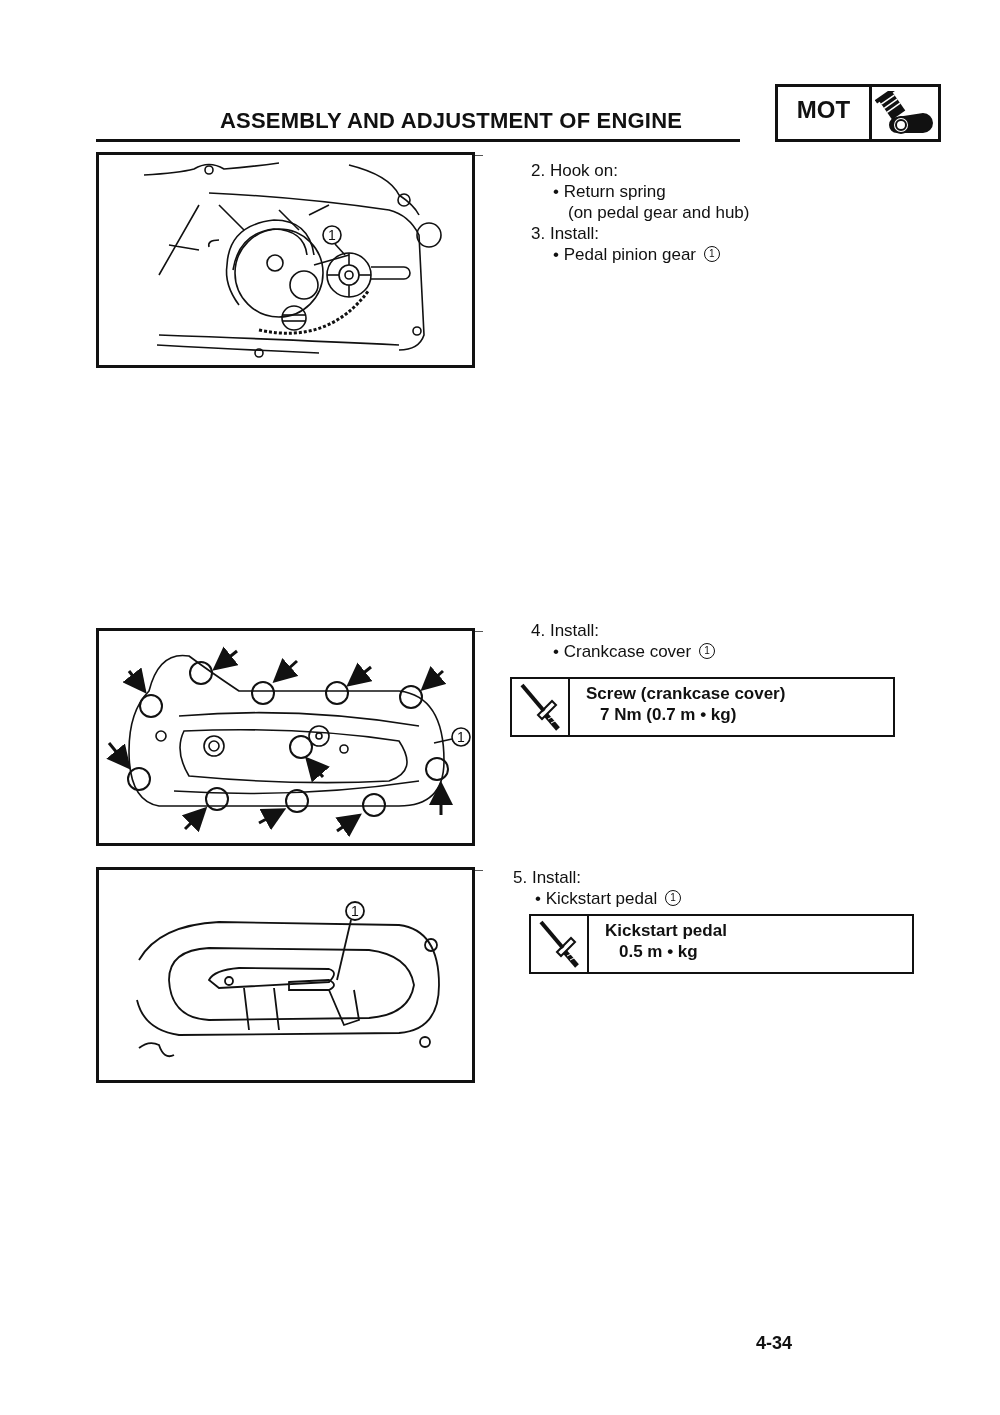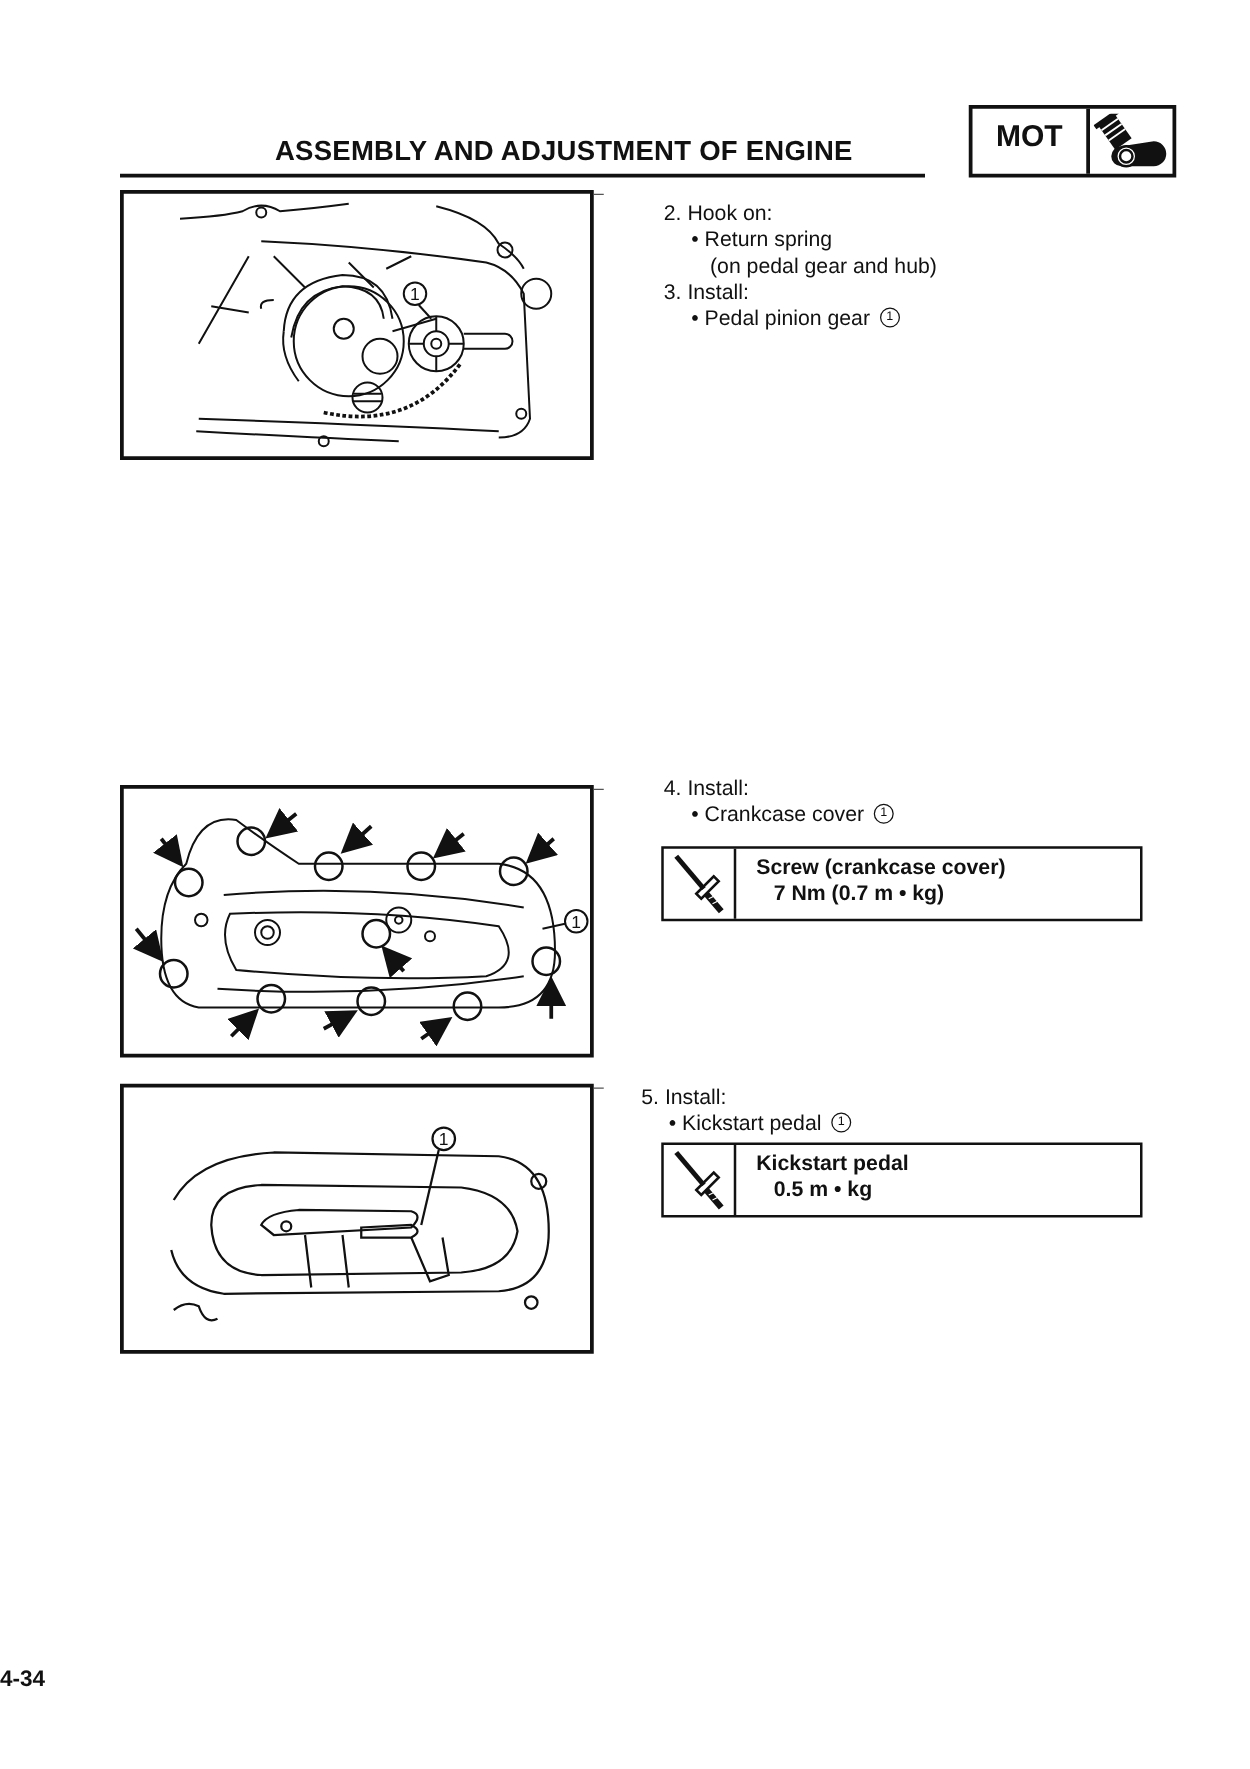--- a/index.html
+++ b/index.html
@@ -14,21 +14,21 @@
   .tick { width:8px; height:1px; background:#555; }
   .text { font-size:17px; line-height:21px; white-space:nowrap; }
   .step { margin:0; }
   .bullet { padding-left:22px; }
   .indent2 { padding-left:37px;text-align:center; }
   .circ { display:inline-block; width:14px; height:14px; border:1px solid #111; border-radius:50%; font-size:10px; line-height:14px; text-align:center; vertical-align:middle; margin-left:3px; position:relative; top:-2px; }
   .spec { border:2px solid #111; box-sizing:border-box; display:flex; height:60px; }
   .spec-icon { width:56px; border-right:2px solid #111; display:flex; align-items:center; justify-content:center; }
   .spec-text { padding:4px 0 0 16px; font-weight:bold; font-size:17px; line-height:21px; }
   .spec-text .v { padding-left:14px; }
-  .pagenum { left:0; width:792px; top:1333px; text-align:left; font-weight:bold; font-size:18px; }
+  .pagenum { left:0; width:792px; top:1333px; text-align:right; font-weight:bold; font-size:18px; }
   svg { display:block; }
 </style>
 </head>
 <body>
 
 <div class="abs title">ASSEMBLY AND ADJUSTMENT OF ENGINE</div>
 <div class="abs title-rule"></div>
 <div class="abs badge">
   <div class="badge-mot">MOT</div>
   <div class="badge-icon">
@@ -171,21 +171,21 @@
   <div class="step">
     <span>4.</span>
     <span>Install:</span>
   </div>
   <div class="bullet">
     <span>•</span>
     <span>Crankcase cover</span>
     <span class="circ">1</span>
   </div>
 </div>
-<div class="abs spec" style="left:529px;top:677px;width:385px;">
+<div class="abs spec" style="left:510px;top:677px;width:385px;">
   <div class="spec-icon">
     <svg width="44" height="52" viewBox="0 0 44 52">
       <g fill="none" stroke="#111" stroke-width="2">
         <path d="M4 4 L26 30" stroke-width="4"></path>
         <path d="M20 34 L34 20 L38 24 L24 38 Z"></path>
         <path d="M28 34 L40 48" stroke-width="5"></path>
         <path d="M30 38 L34 36 M33 42 L37 40" stroke="#fff" stroke-width="1"></path>
       </g>
     </svg>
   </div>

